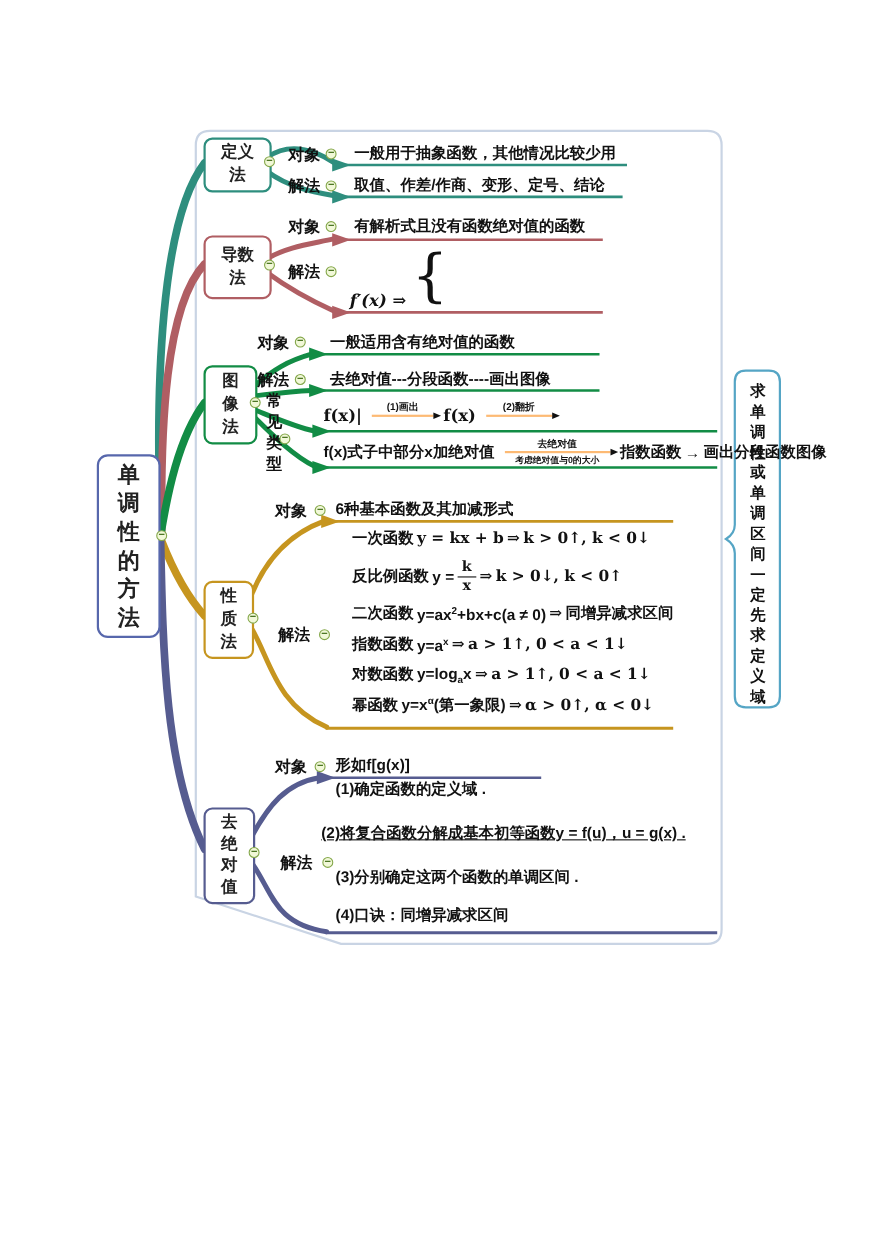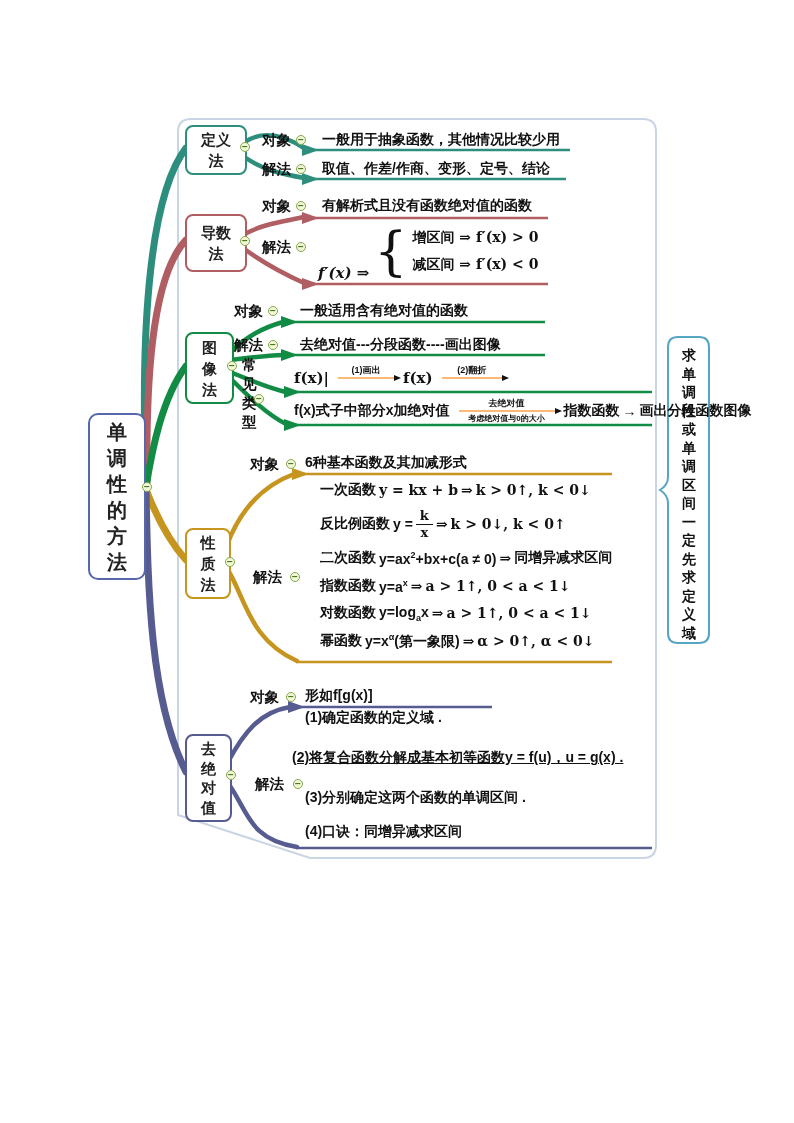--- a/index.html
+++ b/index.html
@@ -8,21 +8,21 @@
     font-family:"Liberation Sans","DejaVu Sans",sans-serif;color:#111;
     overflow:hidden;
   }
   svg.layer{position:absolute;left:0;top:0;width:794px;height:1123px;z-index:1;}
   
   .box{
     position:absolute;z-index:3;background:#fff;border:2px solid #000;
     border-radius:8px;display:flex;align-items:center;justify-content:center;
     font-weight:bold;font-size:15px;color:#222;text-align:center;
   }
-  .box .vt{word-break:break-all;line-height:21px;}
+  .box .vt{word-break:break-all;line-height:21px;font-family:Liberation Serif, serif;}
   .central{
     border:2.5px solid #5767ac;border-radius:10px;font-size:20px;color:#222;
   }
   .central .vt{line-height:26px;width:20px;}
   
   .minus{
     position:absolute;z-index:4;width:10px;height:10px;box-sizing:border-box;
     border:1px solid #84a74a;border-radius:50%;background:#f1f8d8;
     color:#45701d;font-size:10px;line-height:7px;text-align:center;
     font-weight:bold;cursor:pointer;
@@ -139,24 +139,20 @@
 
 <div class="lbl" style="left:262px;top:197px;">对象</div>
 <span class="minus" style="left:296px;top:201px;">−</span>
 <div class="content" style="left:322px;top:197px;">有解析式且没有函数绝对值的函数</div>
 
 <div class="lbl" style="left:262px;top:238px;">解法</div>
 <span class="minus" style="left:296px;top:242px;">−</span>
 <div class="row" style="left:318px;top:221px;height:60px;">
   <span class="mathline it" style="font-size:15px;margin-top:44px;">f′(x) ⇒</span>
   <span class="brace">{</span>
-  <span class="cases">
-    <span class="mathline">增区间 ⇒ f′(x) &gt; 0</span>
-    <span class="mathline">减区间 ⇒ f′(x) &lt; 0</span>
-  </span>
 </div>
 
 <div class="box" style="left:185px;top:332px;width:45px;height:68px;border-color:#128c45;">
   <div class="vt" style="width:17px;">图像法</div>
 </div>
 <span class="minus" style="left:227px;top:361px;">−</span>
 
 <div class="lbl" style="left:234px;top:302px;">对象</div>
 <span class="minus" style="left:268px;top:306px;">−</span>
 <div class="content" style="left:300px;top:302px;">一般适用含有绝对值的函数</div>

